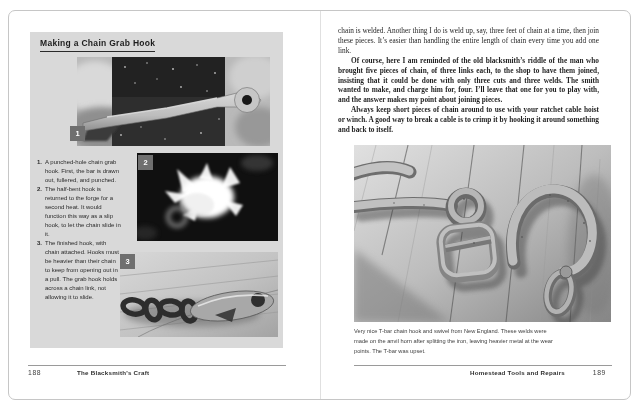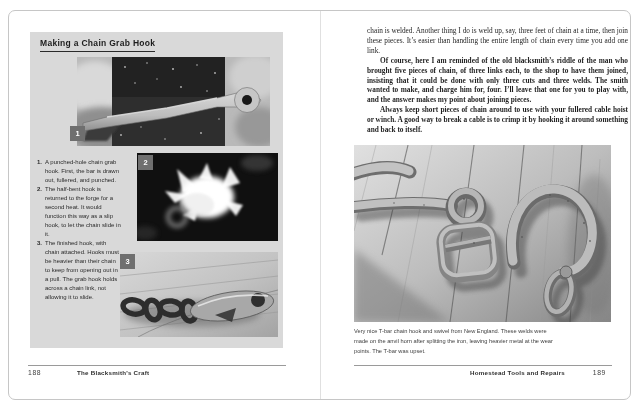--- a/index.html
+++ b/index.html
@@ -59,21 +59,21 @@
     position:absolute; top:369px; font-size:6.2px; font-weight:bold;
     letter-spacing:0.25px; color:#2e2e2e; white-space:nowrap;
   }
   .pageno-left  { left:28px; }
   .chapter-left { left:77px; }
   .chapter-right { right:75px; }
   .pageno-right  { right:34px; }
 
   
   .bodytext {
-    position:absolute; left:367px; top:26px; width:261px;
+    position:absolute; left:338px; top:26px; width:261px;
     font-family:"Liberation Serif", serif; font-size:7.3px; line-height:9.9px;
     color:#1f1f1f; text-align:justify;
   }
   .para { margin:0; }
   .para.indent { text-indent:13px;font-weight:bold; }
   .photoR { left:354px; top:145px; width:257px; height:177px; }
   .caption {
     position:absolute; left:354px; top:326px; width:205px;
     font-size:5.7px; line-height:10.2px; color:#404040;
   }
@@ -218,21 +218,21 @@
 
     <div class="footer-rule rule-left"></div>
     <span class="pageno pageno-left">188</span>
     <span class="chapter chapter-left">The Blacksmith's Craft</span>
   </section>
 
   <section>
     <div class="bodytext">
       <p class="para">chain is welded. Another thing I do is weld up, say, three feet of chain at a time, then join these pieces. It’s easier than handling the entire length of chain every time you add one link.</p>
       <p class="para indent">Of course, here I am reminded of the old blacksmith’s riddle of the man who brought five pieces of chain, of three links each, to the shop to have them joined, insisting that it could be done with only three cuts and three welds. The smith wanted to make, and charge him for, four. I’ll leave that one for you to play with, and the answer makes my point about joining pieces.</p>
-      <p class="para indent">Always keep short pieces of chain around to use with your fullered cable hoist or winch. A good way to break a cable is to crimp it by hooking it around something and back to itself.</p>
+      <p class="para indent">Always keep short pieces of chain around to use with your ratchet cable hoist or winch. A good way to break a cable is to crimp it by hooking it around something and back to itself.</p>
     </div>
 
     <figure class="photo photoR">
       <svg width="257" height="177" viewBox="0 0 257 177">
         <defs>
           <linearGradient id="woodR" x1="0" y1="0" x2="1" y2="1">
             <stop offset="0" stop-color="#e0e0e0"></stop>
               <stop offset="0.5" stop-color="#bdbdbd"></stop>
               <stop offset="1" stop-color="#868686"></stop>
           </linearGradient>

